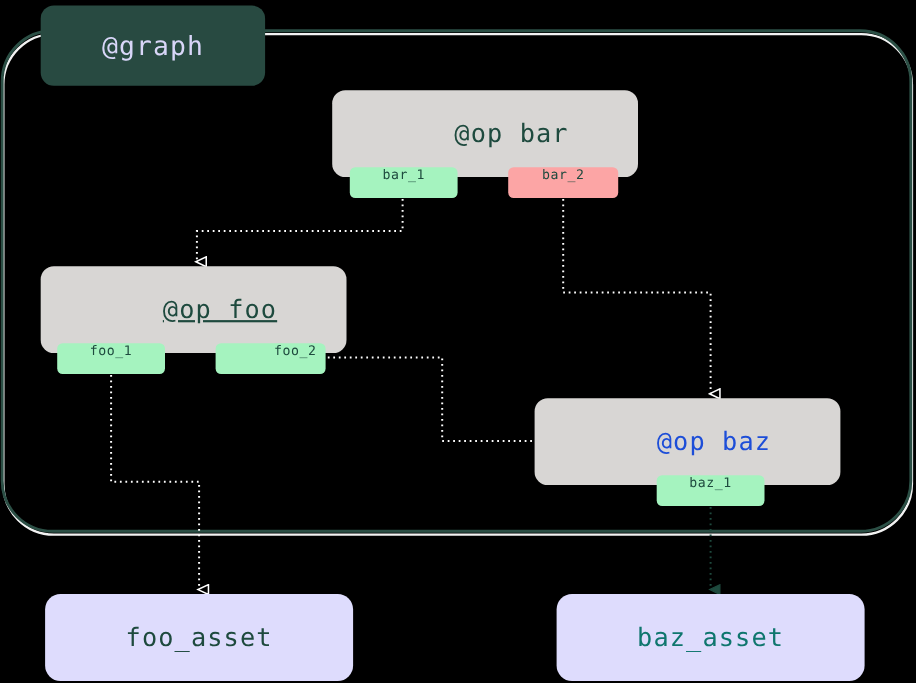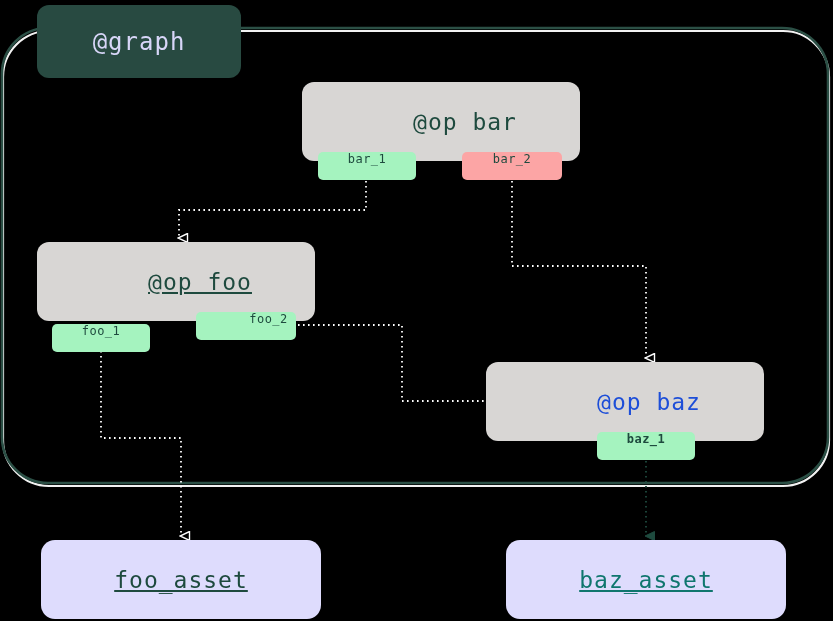--- a/index.html
+++ b/index.html
@@ -43,21 +43,20 @@
     font-size: 23px;
     letter-spacing: 1px;
     padding-left: 48px;
   }
   .asset-node {
     background: #dedcfd;
     color: #1e4a3e;
     font-size: 23px;
     letter-spacing: 1px;
     border-radius: 14px;
-    text-decoration: underline;
   }
   .port {
     position: absolute;
     box-sizing: border-box;
     display: flex;
     justify-content: center;
     background: #a5f3bf;
     color: #1e4a3e;
     font-size: 12px;
     border-radius: 5px;
@@ -119,30 +118,30 @@
       </div>
       <div class="port" style="left: 318px; top: 152px; width: 98px; height: 28px; background: rgb(165, 243, 191); color: rgb(30, 74, 62);">
         <span>bar_1</span>
       </div>
       <div class="port" style="left: 462px; top: 152px; width: 100px; height: 28px; background: #fca5a5; color: rgb(30, 74, 62);">
         <span>bar_2</span>
       </div>
       <div class="node op-node" style="left: 37px; top: 242px; width: 278px; height: 79px; background: rgb(216, 214, 212); color: rgb(30, 74, 62); text-decoration: underline;">
         <span>@op foo</span>
       </div>
-      <div class="port" style="left: 52px; top: 312px; width: 98px; height: 28px; background: rgb(165, 243, 191); color: rgb(30, 74, 62); margin-top: 12px;">
+      <div class="port" style="left: 52px; top: 312px; width: 98px; height: 28px; background: rgb(165, 243, 191); color: rgb(30, 74, 62);">
         <span>foo_1</span>
       </div>
       <div class="port" style="left: 196px; top: 312px; width: 100px; height: 28px; background: rgb(165, 243, 191); color: rgb(30, 74, 62); padding-left: 45px;">
         <span>foo_2</span>
       </div>
       <div class="node op-node" style="left: 486px; top: 362px; width: 278px; height: 79px; background: rgb(216, 214, 212); color: #1d4ed8;">
         <span>@op baz</span>
       </div>
-      <div class="port" style="left: 597px; top: 432px; width: 98px; height: 28px; background: rgb(165, 243, 191); color: rgb(30, 74, 62); font-weight: bold;">
+      <div class="port" style="left: 597px; top: 432px; width: 98px; height: 28px; background: rgb(165, 243, 191); color: rgb(30, 74, 62);">
         <span>baz_1</span>
       </div>
       <div class="node asset-node" style="left: 41px; top: 540px; width: 280px; height: 79px; background: rgb(222, 220, 253); color: rgb(30, 74, 62);">
         <span>foo_asset</span>
       </div>
       <div class="node asset-node" style="left: 506px; top: 540px; width: 280px; height: 79px; background: rgb(222, 220, 253); color: #0f766e;">
         <span>baz_asset</span>
       </div>
     </div>
 

